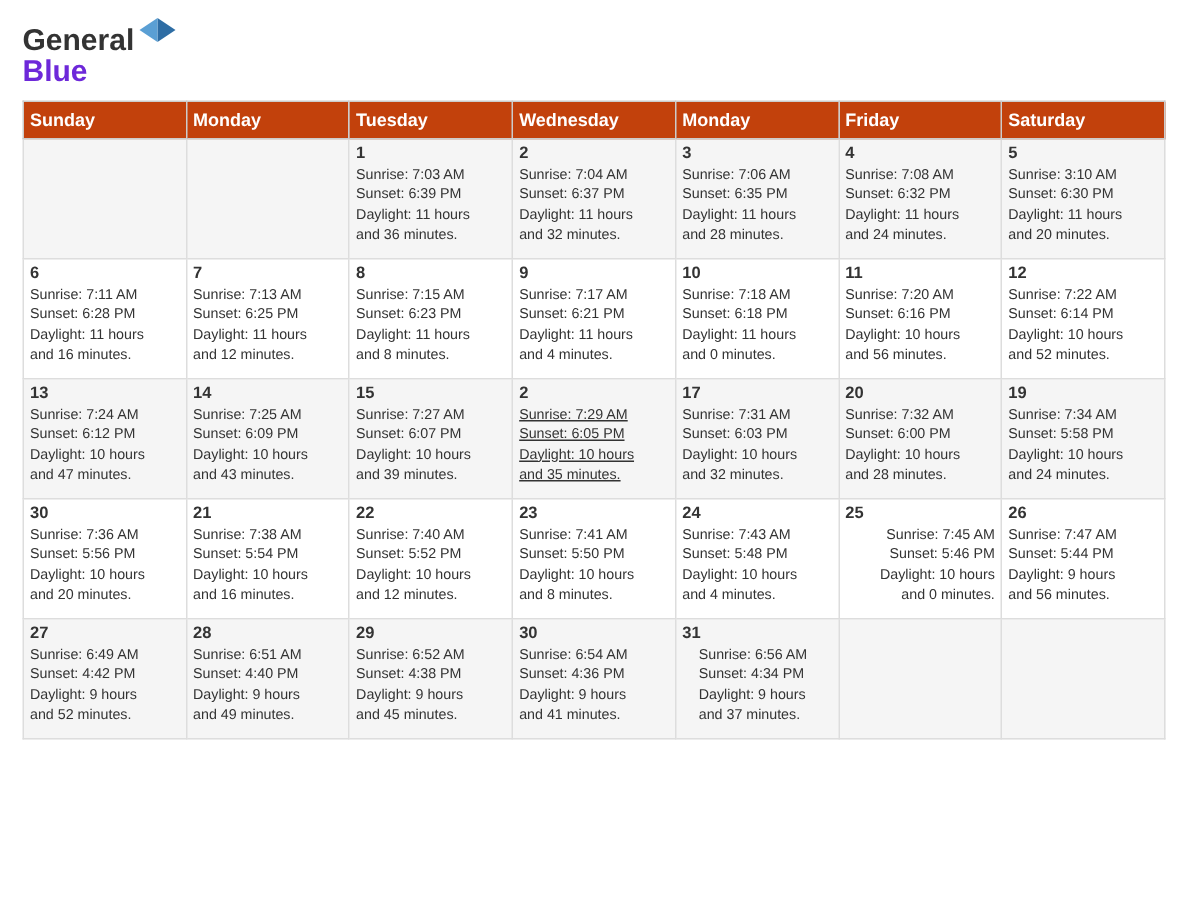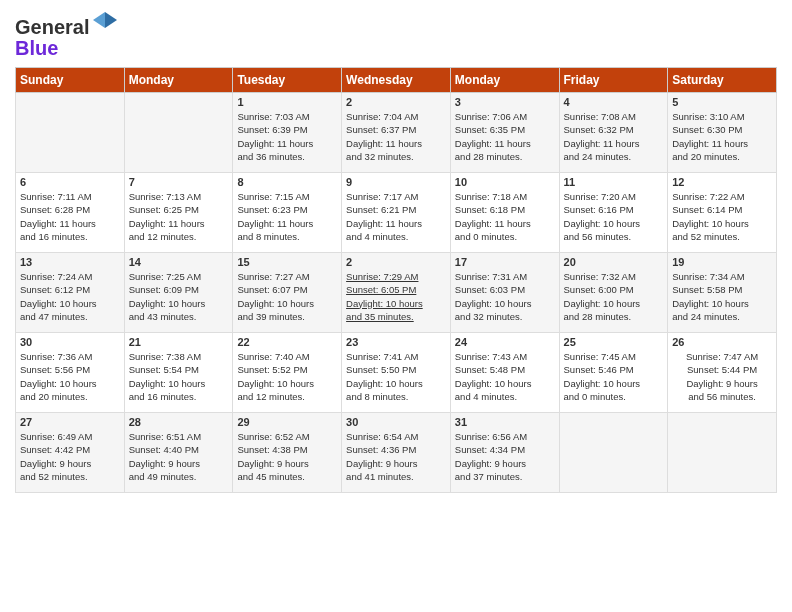--- a/index.html
+++ b/index.html
@@ -295,28 +295,28 @@
           </td>
           <td>
             <span class="day-num">24</span>
             <div class="day-info" style="white-space: pre-line;">Sunrise: 7:43 AM
 Sunset: 5:48 PM
 Daylight: 10 hours
 and 4 minutes.</div>
           </td>
           <td>
             <span class="day-num">25</span>
-            <div class="day-info" style="white-space: pre-line;">Sunrise: 7:45 AM
+            <div class="day-info" style="white-space: pre-line; text-align: right;">Sunrise: 7:45 AM
 Sunset: 5:46 PM
 Daylight: 10 hours
 and 0 minutes.</div>
           </td>
           <td>
             <span class="day-num">26</span>
-            <div class="day-info" style="white-space: pre-line; text-align: center;">Sunrise: 7:47 AM
+            <div class="day-info" style="white-space: pre-line;">Sunrise: 7:47 AM
 Sunset: 5:44 PM
 Daylight: 9 hours
 and 56 minutes.</div>
           </td>
         </tr>
         <tr>
           <td>
             <span class="day-num">27</span>
             <div class="day-info" style="white-space: pre-line;">Sunrise: 6:49 AM
 Sunset: 4:42 PM
@@ -339,21 +339,21 @@
           </td>
           <td>
             <span class="day-num">30</span>
             <div class="day-info" style="white-space: pre-line;">Sunrise: 6:54 AM
 Sunset: 4:36 PM
 Daylight: 9 hours
 and 41 minutes.</div>
           </td>
           <td>
             <span class="day-num">31</span>
-            <div class="day-info" style="white-space: pre-line;">Sunrise: 6:56 AM
+            <div class="day-info" style="white-space: pre-line; margin-left: 11px;">Sunrise: 6:56 AM
 Sunset: 4:34 PM
 Daylight: 9 hours
 and 37 minutes.</div>
           </td>
           <td class="empty-cell"></td>
           <td class="empty-cell"></td>
         </tr>
       </tbody>
   </table>
 </div>

